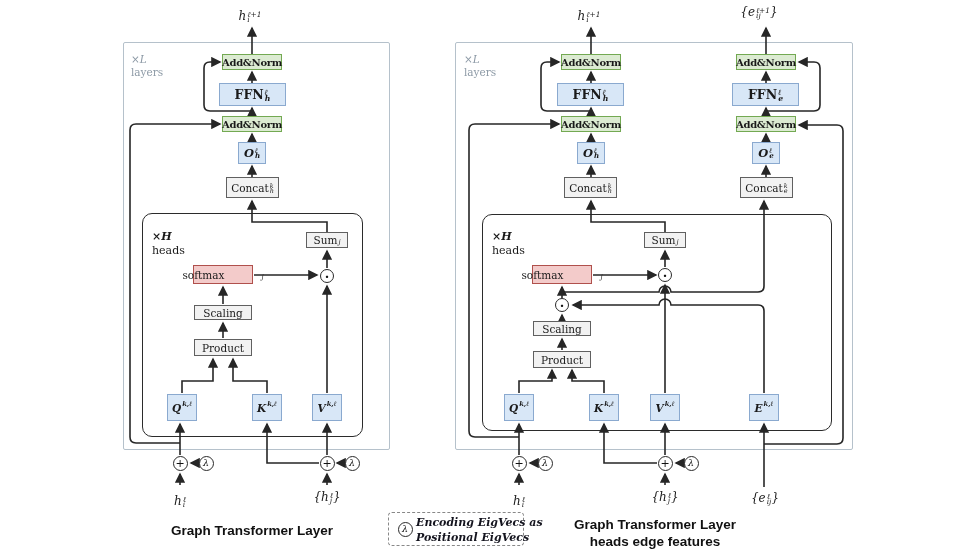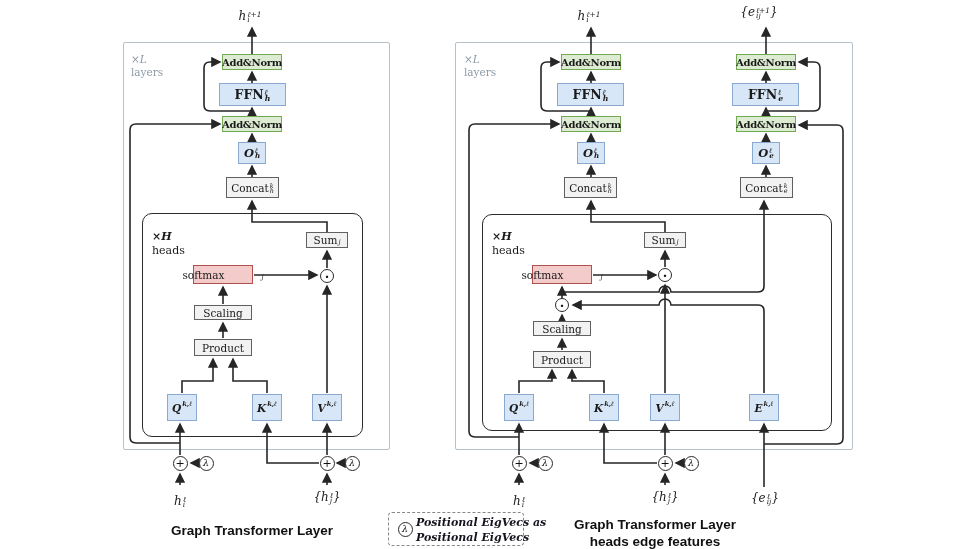--- a/index.html
+++ b/index.html
@@ -416,17 +416,17 @@
   <div class="caption" style="left:655px;top:517px;">
     <span>Graph Transformer Layer</span><br>
     <span>heads edge features</span>
   </div>
 
   <div class="legendbox" style="left:388px;top:512px;width:136px;height:34px;"></div>
   <div class="op it" style="left:397.5px;top:521.5px;width:15px;height:15px;font-size:9.5px;">
     <span>λ</span>
   </div>
   <div class="legendtext" style="left:416px;top:516px;width:104px;">
-    <span>Positional EigVecs as</span><br>
+    <span>Encoding EigVecs as</span><br>
     <span>Positional EigVecs</span>
   </div>
 
 </div>
 
 </body></html>

